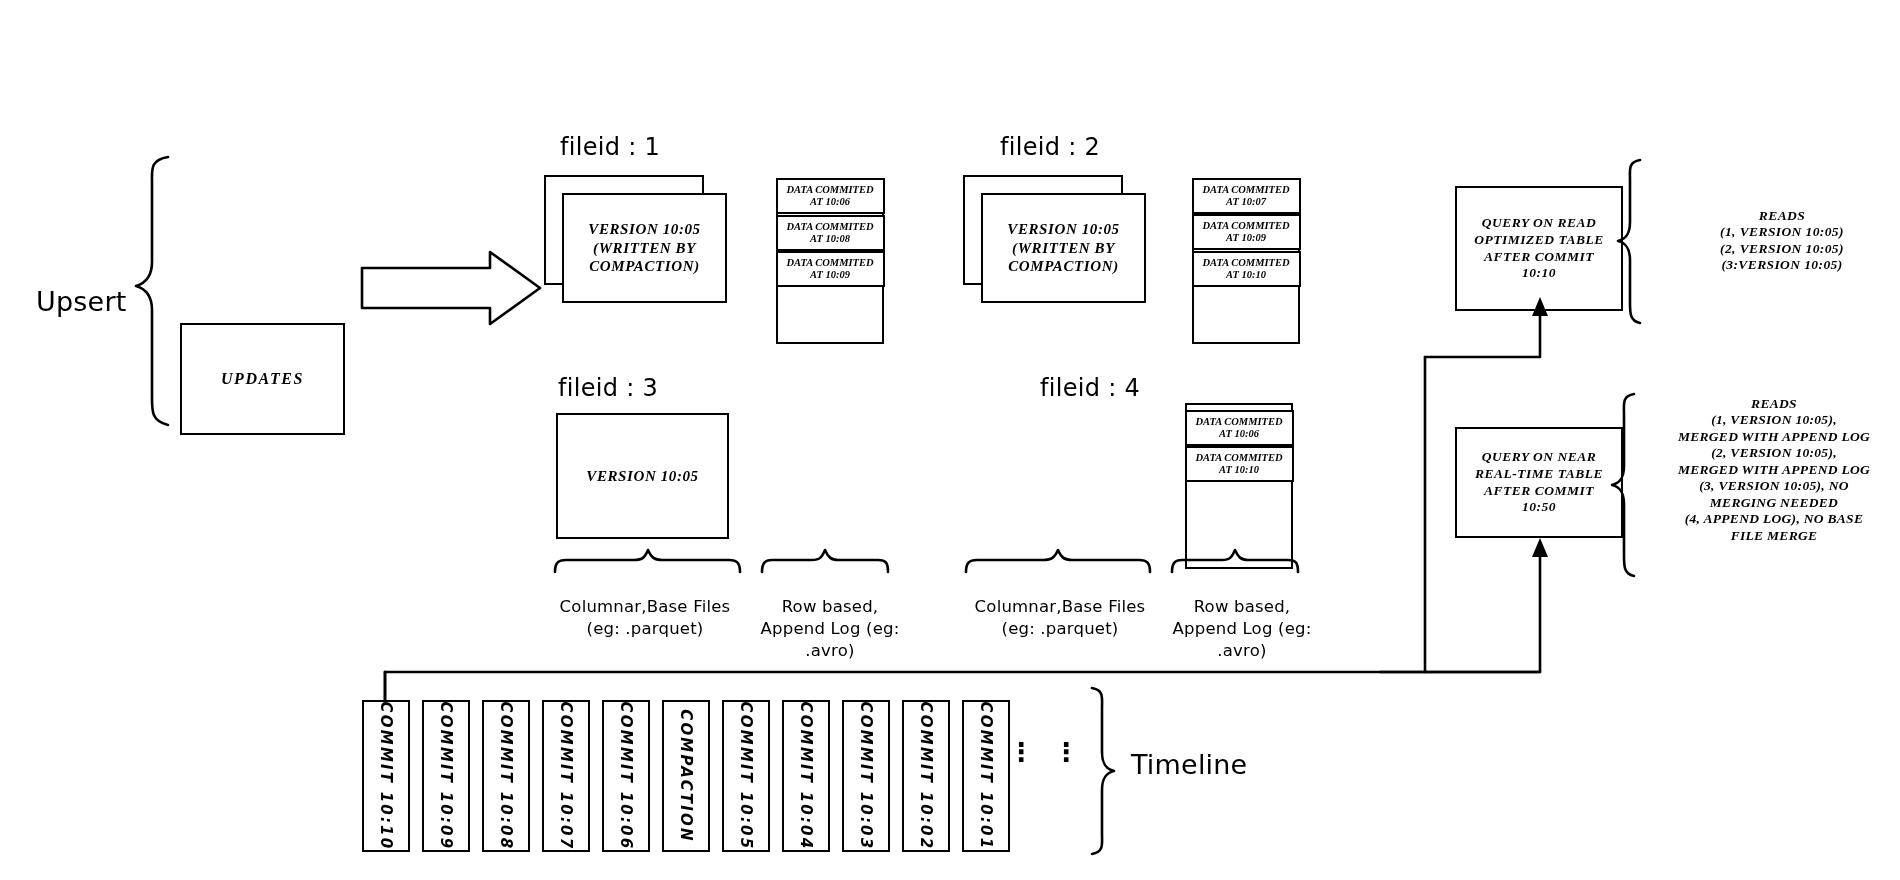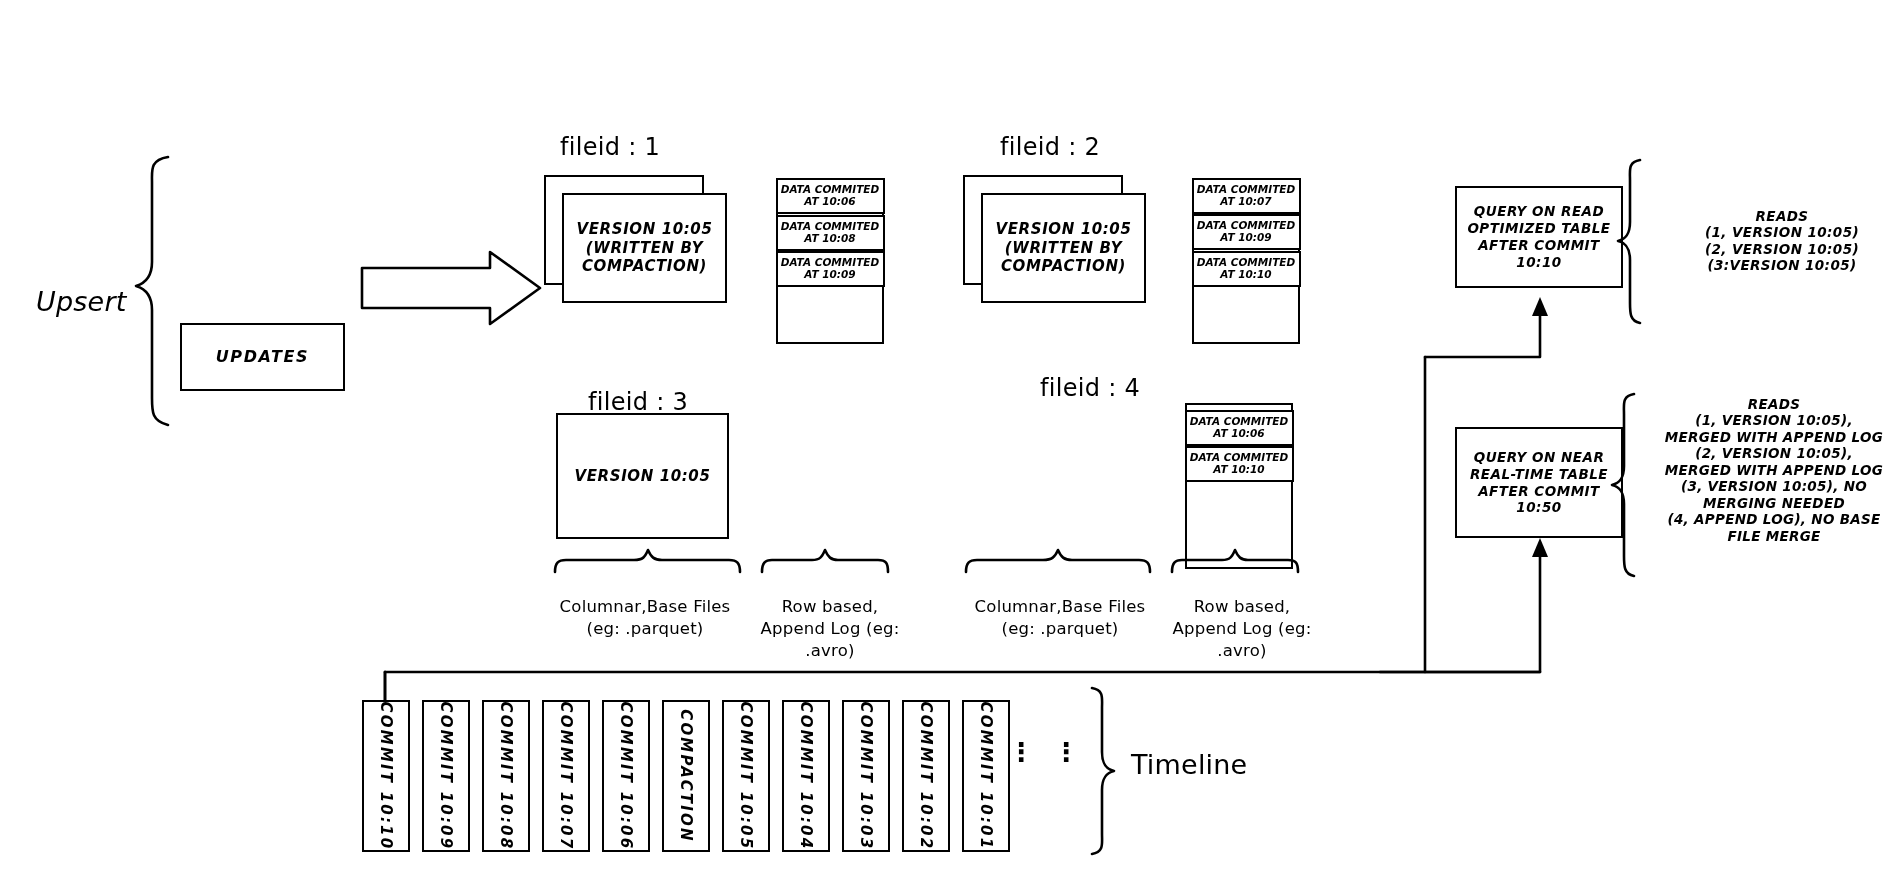--- a/index.html
+++ b/index.html
@@ -2,21 +2,21 @@
 <html><head>
 <meta charset="utf-8">
 <title>Partition On HDFS</title>
 <style>
   html,body{margin:0;padding:0;background:#ffffff;}
   body{width:1900px;height:880px;position:relative;overflow:hidden;
        font-family:"DejaVu Sans","Liberation Sans",sans-serif;color:#000;}
   #canvas{position:absolute;left:0;top:0;width:1900px;height:880px;}
 
   
-  .abs{position:absolute;box-sizing:border-box;}
+  .abs{position:absolute;box-sizing:border-box;font-family:Liberation Serif, serif;}
 
   
   .hand{font-family:"DejaVu Sans","Liberation Sans",sans-serif;
         font-weight:400;letter-spacing:.2px;color:#000;}
 
   
   .box{border:2.5px solid #000;background:#fff;display:flex;
        align-items:center;justify-content:center;text-align:center;}
   .box .txt{font-weight:700;font-style:italic;line-height:1.25;}
 
@@ -31,39 +31,39 @@
   
   .tcard{border:2.5px solid #000;background:#fff;position:absolute;
          display:flex;align-items:center;justify-content:center;}
   .tcard .vtxt{transform:rotate(90deg);white-space:nowrap;
                font-weight:700;font-style:italic;letter-spacing:2.2px;
                font-size:15px;}
 
   .title{font-size:25px;letter-spacing:.4px;}
   .flabel{font-size:24px;letter-spacing:.3px;}
   .caption{font-size:16.5px;line-height:1.33;text-align:center;}
-  .upsert{font-size:27px;font-style:italic;}
+  .upsert{font-size:27px;}
   .timeline-label{font-size:27px;}
   .reads{font-weight:700;font-style:italic;text-align:center;line-height:1.22;}
   .commitarrow-txt{font-size:18px;}
   .dots{font-size:26px;font-weight:700;letter-spacing:0;line-height:.55;text-align:center;}
 
   svg.ov{position:absolute;left:0;top:0;width:1900px;height:880px;
          pointer-events:none;overflow:visible;}
 </style>
 </head>
 <body>
 
 <div id="canvas">
 
 
   <div class="abs hand upsert" style="left:36px;top:286px;width:130px;text-align:left;">Upsert</div>
 
 
-  <div class="abs box" style="left:180px;top:323px;width:165px;height:68px;">
+  <div class="abs box" style="left:180px;top:323px;width:165px;height:112px;">
     <span class="txt" style="font-size:16px;letter-spacing:1.6px;">UPDATES</span>
   </div>
 
   <div class="abs hand commitarrow-txt" style="left:358px;top:285px;width:135px;text-align:center;">Commit 10:10</div>
 
   <div class="abs hand flabel" style="left:530px;top:133px;width:160px;text-align:center;">fileid : 1</div>
 
   <div class="abs stackback" style="left:544px;top:175px;width:160px;height:110px;"></div>
   <div class="abs box" style="left:562px;top:193px;width:165px;height:110px;">
     <span class="txt" style="font-size:15px;white-space:pre-line;letter-spacing:.6px;">VERSION 10:05
@@ -91,21 +91,21 @@
 
   <div class="abs logbox" style="left:1192px;top:178px;width:108px;height:166px;">
     <div class="logrow" style="height:36px;margin:-2.5px -2.5px 0 -2.5px;font-size:10.5px;white-space:pre-line;">DATA COMMITED
 AT 10:07</div>
     <div class="logrow" style="height:36px;margin:0 -2.5px 1px -2.5px;font-size:10.5px;white-space:pre-line;">DATA COMMITED
 AT 10:09</div>
     <div class="logrow" style="height:36px;margin:0 -2.5px 0 -2.5px;font-size:10.5px;white-space:pre-line;">DATA COMMITED
 AT 10:10</div>
   </div>
 
-  <div class="abs hand flabel" style="left:558px;top:388px;width:160px;text-align:center;">fileid : 3</div>
+  <div class="abs hand flabel" style="left:558px;top:374px;width:160px;">fileid : 3</div>
   <div class="abs box" style="left:556px;top:413px;width:173px;height:126px;">
     <span class="txt" style="font-size:15px;letter-spacing:.6px;">VERSION 10:05</span>
   </div>
 
   <div class="abs hand flabel" style="left:1010px;top:374px;width:160px;text-align:center;">fileid : 4</div>
 
   <div class="abs logbox" style="left:1185px;top:403px;width:108px;height:166px;">
     <div class="logrow" style="height:36px;margin:5px -2.5px 0 -2.5px;font-size:10.5px;white-space:pre-line;">DATA COMMITED
 AT 10:06</div>
     <div class="logrow" style="height:36px;margin:0 -2.5px 0 -2.5px;font-size:10.5px;white-space:pre-line;">DATA COMMITED
@@ -116,21 +116,21 @@
 (eg: .parquet)</div>
   <div class="abs hand caption" style="left:760px;top:596px;width:140px;white-space:pre-line;">Row based,
 Append Log  (eg:
 .avro)</div>
   <div class="abs hand caption" style="left:955px;top:596px;width:210px;white-space:pre-line;">Columnar,Base Files
 (eg: .parquet)</div>
   <div class="abs hand caption" style="left:1172px;top:596px;width:140px;white-space:pre-line;">Row based,
 Append Log  (eg:
 .avro)</div>
 
-  <div class="abs box" style="left:1455px;top:186px;width:168px;height:102px;">
+  <div class="abs box" style="left:1455px;top:186px;width:168px;height:125px;">
     <span class="txt" style="font-size:13.5px;white-space:pre-line;letter-spacing:.5px;">QUERY ON READ
 OPTIMIZED TABLE
 AFTER COMMIT
 10:10</span>
   </div>
 
   <div class="abs reads" style="left:1662px;top:208px;width:240px;font-size:13.5px;white-space:pre-line;letter-spacing:.4px;">READS
 (1, VERSION 10:05)
 (2, VERSION 10:05)
 (3:VERSION 10:05)</div>

